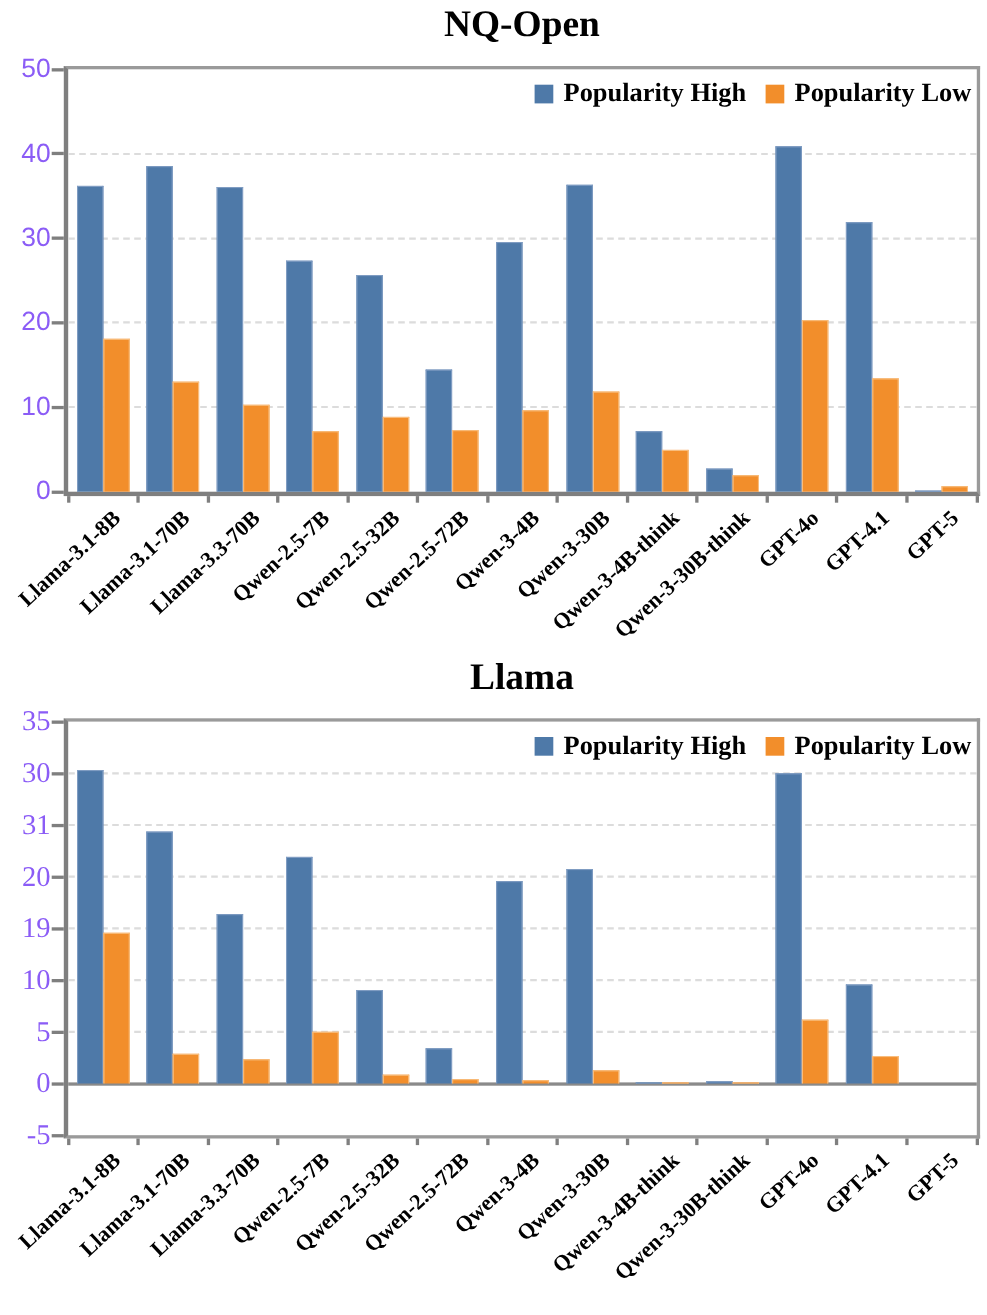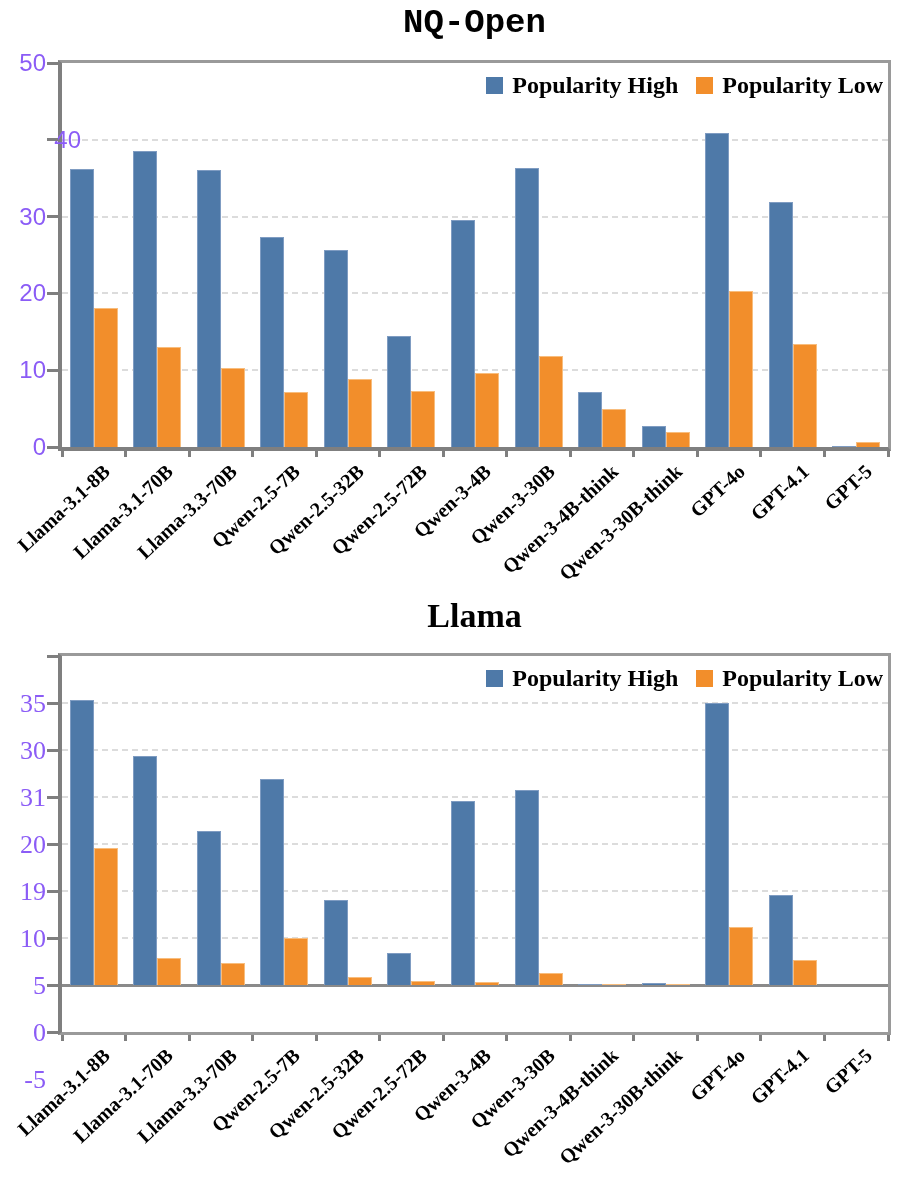--- a/index.html
+++ b/index.html
@@ -4,36 +4,36 @@
 <style>
   html,body { margin:0; padding:0; background:#fff; }
   .page {
     position:relative; width:897px; height:1195px; background:#ffffff;
     font-family:"Liberation Serif", serif; overflow:hidden;
   }
   .chart-title {
     position:absolute; left:58px; width:833px; text-align:center;
     font-family:"Liberation Serif", serif; font-weight:bold; font-size:34px; color:#000;
   }
-  #title-0 { top:4px;font-family:Liberation Mono, monospace; }
+  #title-0 { top:4px; }
   #title-1 { top:597px; }
   .plot {
     position:absolute; background:#fff;
     border:3px solid #9a9a9a; border-left:4px solid #7f7f7f;
   }
   #plot-0 { left:58px; top:60px; width:826px; height:384px; border-bottom:4px solid #7f7f7f; }
   #plot-1 { left:58px; top:653px; width:826px; height:376px; }
   .gridline { position:absolute; left:0; height:0; border-top:2px dashed #dcdcdc; z-index:0; }
   .zero-line { position:absolute; left:0; height:3px; background:#8a8a8a; z-index:1; }
   .bar { position:absolute; box-sizing:border-box; z-index:2; }
   .bar.high { background:#4e79a8; border:1px solid #7f9cc2; border-bottom:none; }
   .bar.low  { background:#f28e2b; border:1px solid #f8bd7d; border-bottom:none; }
   .ylab { position:absolute; left:0; width:46px; height:30px; line-height:30px; text-align:right; color:#8b5cf6; }
   .ylab.sans  { font-family:"Liberation Sans", sans-serif; font-size:24px; }
-  .ylab.serif { font-family:"Liberation Serif", serif; font-size:26px;margin-top:48px; }
+  .ylab.serif { font-family:"Liberation Serif", serif; font-size:26px; }
   .ytick { position:absolute; left:47px; width:11px; height:3px; background:#7f7f7f; }
   .xtick { position:absolute; width:3px; height:6px; background:#7f7f7f; }
   .xlab {
     position:absolute; width:260px; text-align:right; white-space:nowrap;
     font-family:"Liberation Serif", serif; font-weight:bold; font-size:20px; color:#000;
     transform-origin:100% 0; transform:rotate(-43deg);
   }
   .legend {
     position:absolute; top:9px; right:5px; display:flex; align-items:center; gap:18px; z-index:3;
   }
@@ -140,21 +140,21 @@
   </section>
 
 <div class="ylab sans" style="top: 432px;">0</div>
     <div class="ytick" style="top: 445.5px;"></div>
     <div class="ylab sans" style="top: 355.2px;">10</div>
     <div class="ytick" style="top: 368.7px;"></div>
     <div class="ylab sans" style="top: 278.4px;">20</div>
     <div class="ytick" style="top: 291.9px;"></div>
     <div class="ylab sans" style="top: 201.6px;">30</div>
     <div class="ytick" style="top: 215.1px;"></div>
-    <div class="ylab sans" style="top: 124.8px; padding-left: 35px;">40</div>
+    <div class="ylab sans" style="top: 124.8px;">40</div>
     <div class="ytick" style="top: 138.3px;"></div>
     <div class="ylab sans" style="top: 48px;">50</div>
     <div class="ytick" style="top: 61.5px;"></div>
     <div class="xtick" style="left: 60.5px; top: 451px;"></div>
     <div class="xtick" style="left: 124.038px; top: 451px;"></div>
     <div class="xtick" style="left: 187.577px; top: 451px;"></div>
     <div class="xtick" style="left: 251.115px; top: 451px;"></div>
     <div class="xtick" style="left: 314.654px; top: 451px;"></div>
     <div class="xtick" style="left: 378.192px; top: 451px;"></div>
     <div class="xtick" style="left: 441.731px; top: 451px;"></div>

